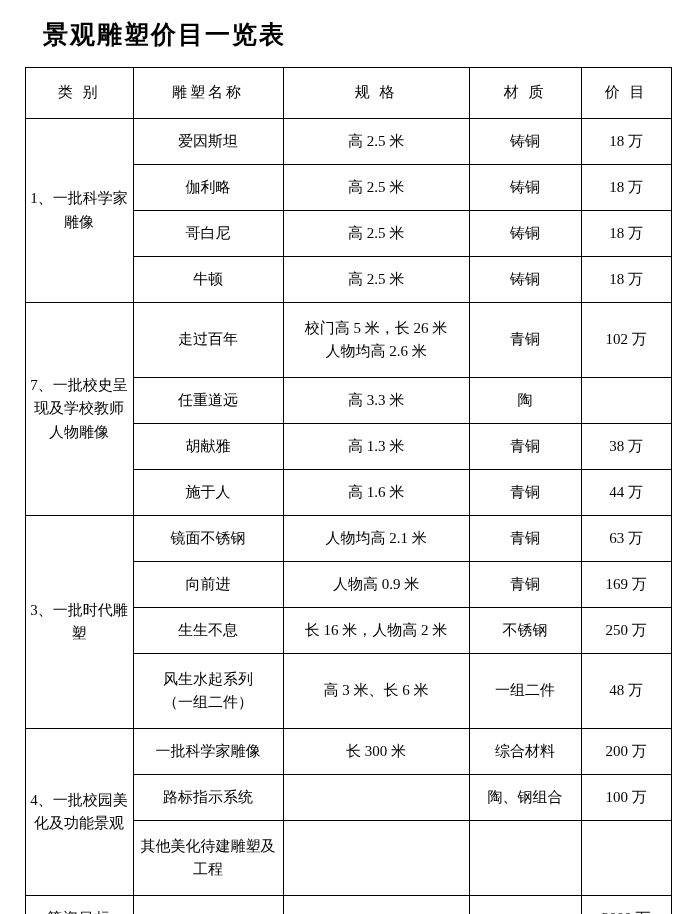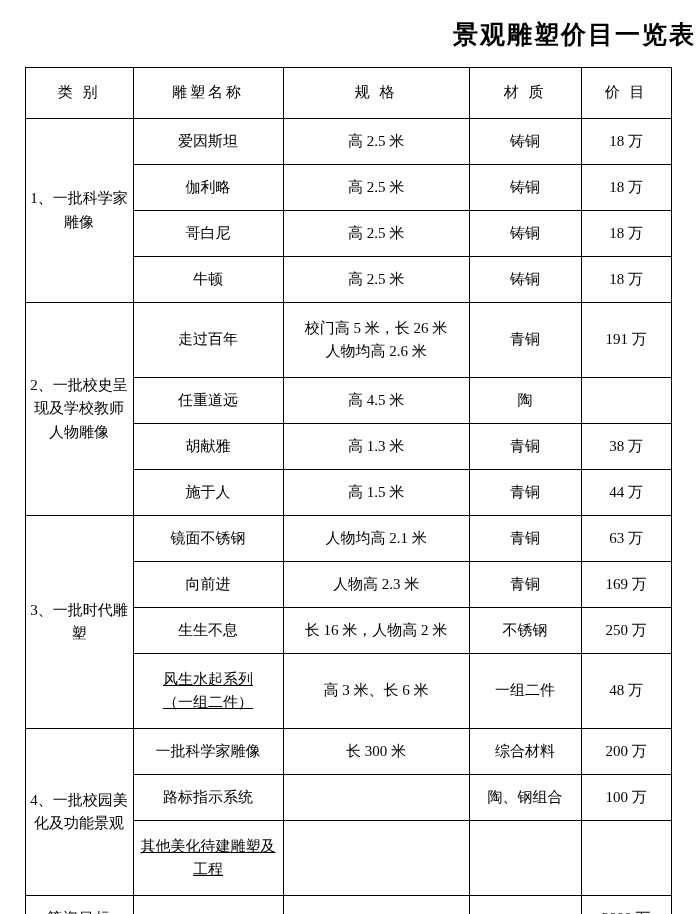--- a/index.html
+++ b/index.html
@@ -15,27 +15,28 @@
     overflow: hidden;
   }
   .page {
     position: relative;
     width: 696px;
     height: 914px;
     box-sizing: border-box;
     padding: 0;
   }
   .doc-title {
-    text-align: right;
+    text-align: left;
     font-size: 25px;
     font-weight: bold;
     letter-spacing: 2px;
     margin-top: 18px;
     margin-bottom: 16px;
     font-family: Liberation Serif, serif;
+    margin-left: 43px;
   }
   table.price-table {
     border-collapse: collapse;
     margin: 0 auto;
     width: 646px;
     table-layout: fixed;
   }
   table.price-table td, table.price-table th {
     border: 1px solid #000000;
     text-align: center;
@@ -57,21 +58,21 @@
   .col-price  { width: 90px; }
 
   .cat-cell {
     letter-spacing: 0px;
     line-height: 2.0;
     padding-left: 6px;
     padding-right: 6px;
   }
   .row-std td { height: 33px; }
   .spec-two { line-height: 1.5; }
-  .name-two { line-height: 1.5; text-decoration: underline; }
+  .name-two { line-height: 1.5; }
   .blank { }
   .goal-cell {
     letter-spacing: 1px;
   }
 </style>
 </head>
 <body>
 
 <div class="page">
 
@@ -116,55 +117,55 @@
         <td>18 万</td>
       </tr>
       <tr class="row-std">
         <td>牛顿</td>
         <td>高 2.5 米</td>
         <td>铸铜</td>
         <td>18 万</td>
       </tr>
 
       <tr>
-        <td class="cat-cell" rowspan="4">2、一批校史呈现及学校教师人物雕像</td>
+        <td class="cat-cell" rowspan="4">7、一批校史呈现及学校教师人物雕像</td>
         <td>走过百年</td>
         <td class="spec-two" style="height:62px">校门高 5 米，长 26 米<br>人物均高 2.6 米</td>
         <td>青铜</td>
-        <td>191 万</td>
+        <td>102 万</td>
       </tr>
       <tr class="row-std">
         <td>任重道远</td>
-        <td>高 4.5 米</td>
+        <td>高 3.3 米</td>
         <td>陶</td>
         <td class="blank"></td>
       </tr>
       <tr class="row-std">
         <td>胡献雅</td>
         <td>高 1.3 米</td>
         <td>青铜</td>
         <td>38 万</td>
       </tr>
       <tr class="row-std">
         <td>施于人</td>
-        <td>高 1.5 米</td>
+        <td>高 1.6 米</td>
         <td>青铜</td>
         <td>44 万</td>
       </tr>
 
       <tr class="row-std">
         <td class="cat-cell" rowspan="4">3、一批时代雕塑</td>
         <td>镜面不锈钢</td>
         <td>人物均高 2.1 米</td>
         <td>青铜</td>
         <td>63 万</td>
       </tr>
       <tr class="row-std">
         <td>向前进</td>
-        <td>人物高 2.3 米</td>
+        <td>人物高 0.9 米</td>
         <td>青铜</td>
         <td>169 万</td>
       </tr>
       <tr class="row-std">
         <td>生生不息</td>
         <td>长 16 米，人物高 2 米</td>
         <td>不锈钢</td>
         <td>250 万</td>
       </tr>
       <tr>

